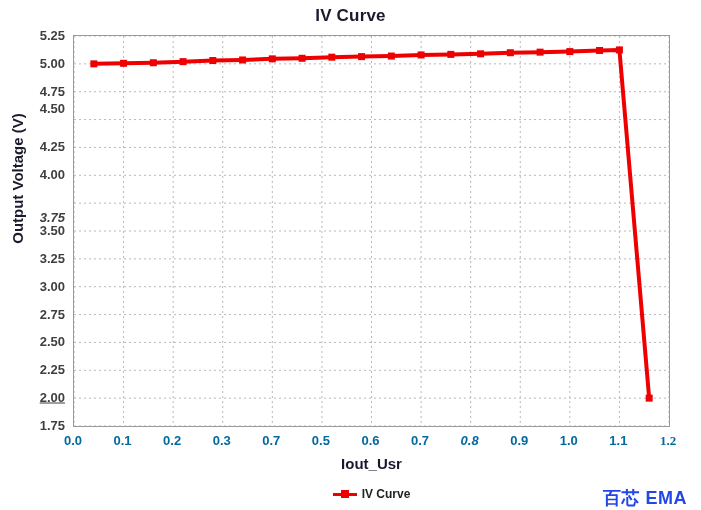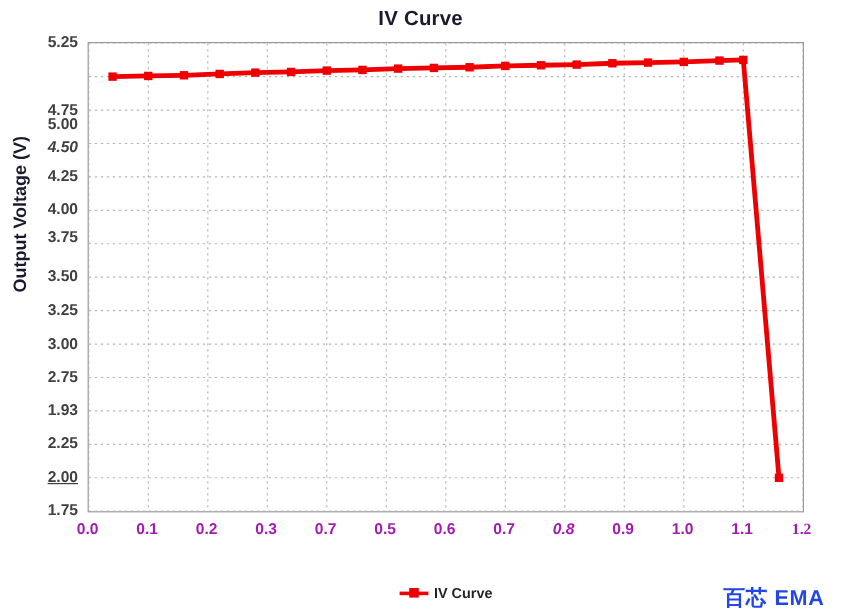--- a/index.html
+++ b/index.html
@@ -63,21 +63,21 @@
     font-weight: bold;
     color: #3f3f3f;
     text-align: right;
     width: 60px;
     transform: translateY(-50%);
   }
   .xtick-item {
     position: absolute;
     font-size: 13px;
     font-weight: bold;
-    color: #a21caf;
+    color: #0369a1;
     text-align: center;
     width: 50px;
     transform: translateX(-50%);
   }
 
   .y-axis-title {
     position: absolute;
     left: -103px;
     top: 170px;
     width: 240px;
@@ -205,49 +205,50 @@
         <rect x="522.0833333333334" y="10.985714285714266" width="7" height="7" fill="#ee0000"></rect>
         <rect x="541.9166666666667" y="10.428571428571445" width="7" height="7" fill="#ee0000"></rect>
         <rect x="571.6666666666666" y="358.64285714285717" width="7" height="7" fill="#ee0000"></rect>
       </svg>
   </div>
 
   <div class="ylabels" id="tick-labels">
       <div class="ytick-item" style="left: 5px; top: 425px;">1.75</div>
       <div class="ytick-item" style="left: 5px; top: 397.143px; text-decoration: underline;">2.00</div>
       <div class="ytick-item" style="left: 5px; top: 369.286px;">2.25</div>
-      <div class="ytick-item" style="left: 5px; top: 341.429px;">1.93</div>
+      <div class="ytick-item" style="left: 5px; top: 341.429px;">2.50</div>
       <div class="ytick-item" style="left: 5px; top: 313.571px;">2.75</div>
       <div class="ytick-item" style="left: 5px; top: 285.714px;">3.00</div>
       <div class="ytick-item" style="left: 5px; top: 257.857px;">3.25</div>
       <div class="ytick-item" style="left: 5px; top: 230px;">3.50</div>
-      <div class="ytick-item" style="left: 5px; top: 197px;">3.75</div>
+      <div class="ytick-item" style="left: 5px; top: 217px; font-style: italic;">3.75</div>
       <div class="ytick-item" style="left: 5px; top: 174.286px;">4.00</div>
       <div class="ytick-item" style="left: 5px; top: 146.429px;">4.25</div>
-      <div class="ytick-item" style="left: 5px; top: 122px; font-style: italic;">4.50</div>
+      <div class="ytick-item" style="left: 5px; top: 108px;">4.50</div>
       <div class="ytick-item" style="left: 5px; top: 90.7143px;">4.75</div>
-      <div class="ytick-item" style="left: 5px; top: 62.8571px; margin-top: 40px;">5.00</div>
+      <div class="ytick-item" style="left: 5px; top: 62.8571px;">5.00</div>
       <div class="ytick-item" style="left: 5px; top: 35px;">5.25</div>
       <div class="xtick-item" style="left: 73px; top: 433px;">0.0</div>
       <div class="xtick-item" style="left: 122.583px; top: 433px;">0.1</div>
       <div class="xtick-item" style="left: 172.167px; top: 433px;">0.2</div>
       <div class="xtick-item" style="left: 221.75px; top: 433px;">0.3</div>
       <div class="xtick-item" style="left: 271.333px; top: 433px;">0.7</div>
       <div class="xtick-item" style="left: 320.917px; top: 433px;">0.5</div>
       <div class="xtick-item" style="left: 370.5px; top: 433px;">0.6</div>
       <div class="xtick-item" style="left: 420.083px; top: 433px;">0.7</div>
       <div class="xtick-item" style="left: 469.667px; top: 433px; font-style: italic;">0.8</div>
       <div class="xtick-item" style="left: 519.25px; top: 433px;">0.9</div>
       <div class="xtick-item" style="left: 568.833px; top: 433px;">1.0</div>
       <div class="xtick-item" style="left: 618.417px; top: 433px;">1.1</div>
       <div class="xtick-item" style="left: 668px; top: 433px; font-family: Liberation Serif, serif;">1.2</div>
     </div>
 
   <div class="y-axis-title">Output Voltage (V)</div>
 
+  <div class="x-axis-title">Iout_Usr</div>
 
   <div class="legend">
     <span class="legend-marker">
       <span class="lm-line"></span>
       <span class="lm-sq"></span>
     </span>
     <span class="legend-label">IV Curve</span>
   </div>
 
   <div class="watermark">百芯 EMA</div>

